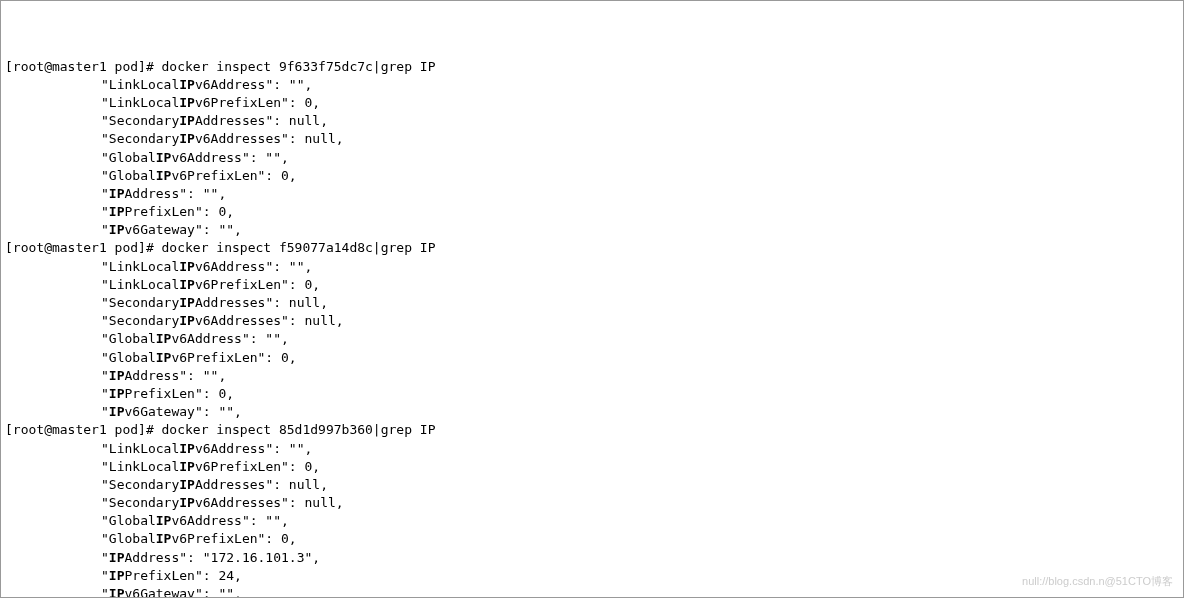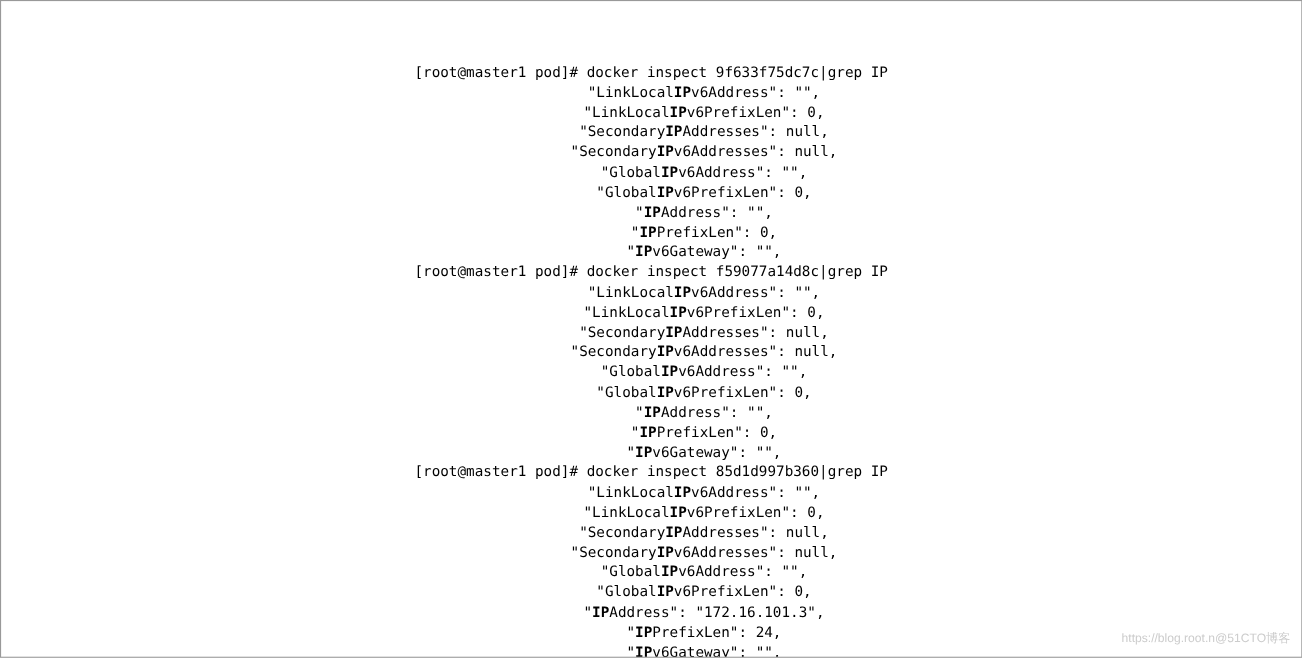--- a/index.html
+++ b/index.html
@@ -16,21 +16,20 @@
       padding: 2px 4px;
       white-space: pre;
       border: 1px solid #999;
       width: 1184px;
       height: 598px;
       position: relative;
       overflow: hidden;
     }
     .line {
       display: block;
-      text-align: center;
     }
     .indent1 {
       padding-left: 96px;
     }
     .bold {
       font-weight: bold;
       margin-top: 20px;
     }
     .watermark {
       position: absolute;
@@ -39,16 +38,16 @@
       font-size: 11px;
       color: #ccc;
       font-family: sans-serif;
     }
   </style>
 </head>
 <body>
 
 
 <div id="terminal"><span class="line"><span>[root@master1 pod]# </span><span>docker inspect 9f633f75dc7c|grep IP</span></span><span class="line indent1">"LinkLocal<span class="bold">IP</span>v6Address": "",</span><span class="line indent1">"LinkLocal<span class="bold">IP</span>v6PrefixLen": 0,</span><span class="line indent1">"Secondary<span class="bold">IP</span>Addresses": null,</span><span class="line indent1">"Secondary<span class="bold">IP</span>v6Addresses": null,</span><span class="line indent1">"Global<span class="bold">IP</span>v6Address": "",</span><span class="line indent1">"Global<span class="bold">IP</span>v6PrefixLen": 0,</span><span class="line indent1">"<span class="bold">IP</span>Address": "",</span><span class="line indent1">"<span class="bold">IP</span>PrefixLen": 0,</span><span class="line indent1">"<span class="bold">IP</span>v6Gateway": "",</span><span class="line"><span>[root@master1 pod]# </span><span>docker inspect f59077a14d8c|grep IP</span></span><span class="line indent1">"LinkLocal<span class="bold">IP</span>v6Address": "",</span><span class="line indent1">"LinkLocal<span class="bold">IP</span>v6PrefixLen": 0,</span><span class="line indent1">"Secondary<span class="bold">IP</span>Addresses": null,</span><span class="line indent1">"Secondary<span class="bold">IP</span>v6Addresses": null,</span><span class="line indent1">"Global<span class="bold">IP</span>v6Address": "",</span><span class="line indent1">"Global<span class="bold">IP</span>v6PrefixLen": 0,</span><span class="line indent1">"<span class="bold">IP</span>Address": "",</span><span class="line indent1">"<span class="bold">IP</span>PrefixLen": 0,</span><span class="line indent1">"<span class="bold">IP</span>v6Gateway": "",</span><span class="line"><span>[root@master1 pod]# </span><span>docker inspect 85d1d997b360|grep IP</span></span><span class="line indent1">"LinkLocal<span class="bold">IP</span>v6Address": "",</span><span class="line indent1">"LinkLocal<span class="bold">IP</span>v6PrefixLen": 0,</span><span class="line indent1">"Secondary<span class="bold">IP</span>Addresses": null,</span><span class="line indent1">"Secondary<span class="bold">IP</span>v6Addresses": null,</span><span class="line indent1">"Global<span class="bold">IP</span>v6Address": "",</span><span class="line indent1">"Global<span class="bold">IP</span>v6PrefixLen": 0,</span><span class="line indent1">"<span class="bold">IP</span>Address": "172.16.101.3",</span><span class="line indent1">"<span class="bold">IP</span>PrefixLen": 24,</span><span class="line indent1">"<span class="bold">IP</span>v6Gateway": "",</span></div>
-<div class="watermark">https://blog.root.n@51CTO博客</div>
+<div class="watermark">null://blog.csdn.n@51CTO博客</div>
 
 
 
 
 </body></html>

